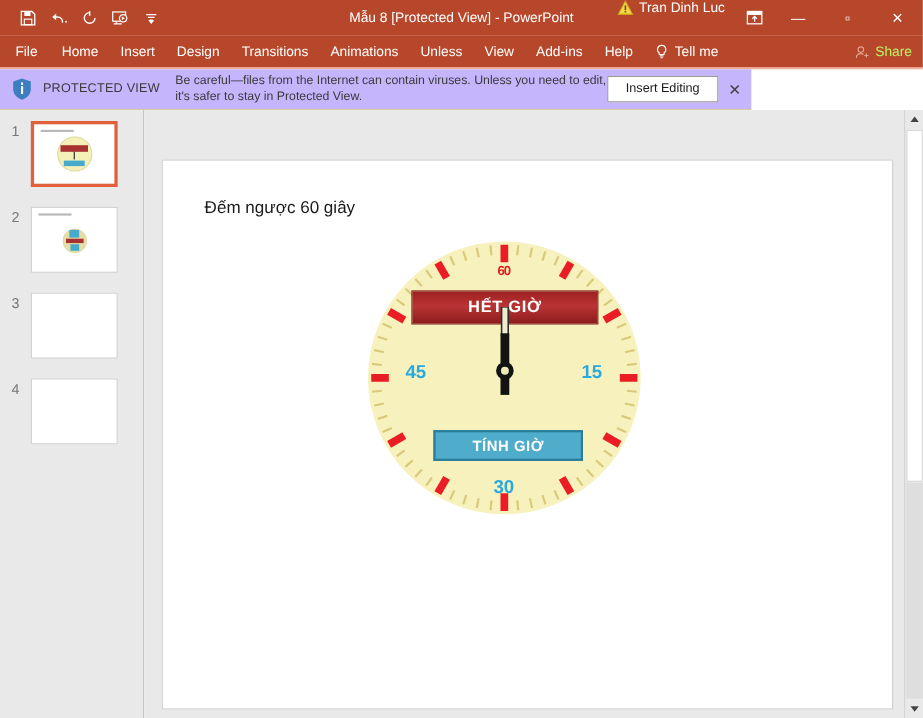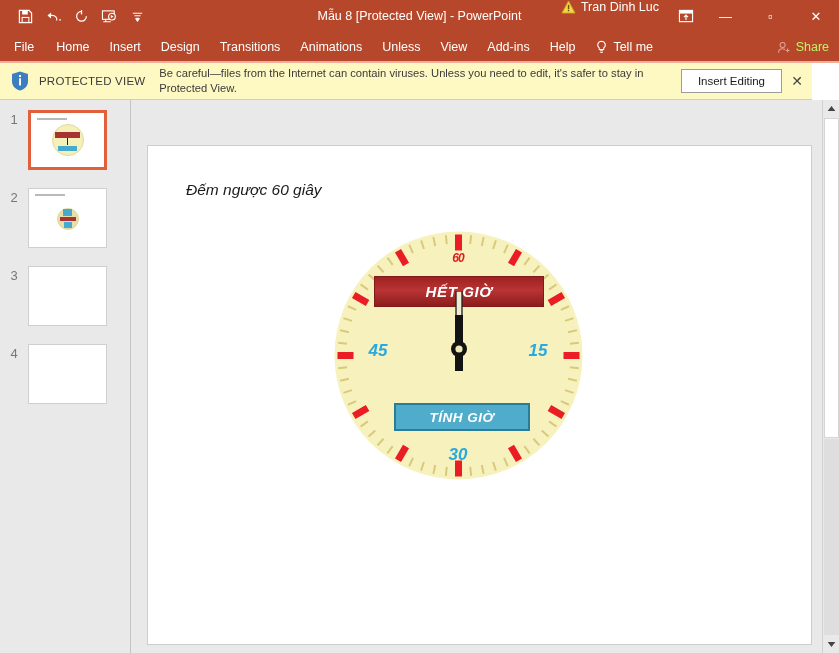--- a/index.html
+++ b/index.html
@@ -63,22 +63,22 @@
     color: #bef264; font-size: 12.5px; display: flex; align-items: center;
     gap: 5px; padding: 0 10px 0 6px; height: 30px; margin-left: auto;
   }
   .ribbon-underline {
     position: absolute; left: 0; top: 61px; width: 839px; height: 2px;
     background: #f0ad9a;
   }
 
   
   .pvbar {
-    position: absolute; left: 0; top: 63px; width: 812px; height: 37px;
-    background: #fef9c3; border-bottom: 1px solid #d8cf9c;
+    position: absolute; left: 0; top: 63px; width: 683px; height: 37px;
+    background: #c4b5fd; border-bottom: 1px solid #d8cf9c;
     display: flex; align-items: center; padding-left: 9px;
   }
   .pv-icon { width: 22px; height: 22px; flex: none; }
   .pv-label {
     color: #3a3a3a; font-size: 11.5px; letter-spacing: .2px;
     padding-left: 8px; white-space: nowrap; flex: none;
   }
   .pv-msg {
     color: #3a3a3a; font-size: 11.2px; line-height: 1.35;
     padding-left: 14px; max-width: 545px;
@@ -126,34 +126,33 @@
     position: absolute; background: #46aacd;
   }
   .thumb-hand {
     position: absolute; background: #222; width: 1px;
   }
 
   
   .editarea {
     position: absolute; left: 131px; top: 100px; width: 708px; height: 553px;
     background: #e9e9e9;
-    font-style: italic;
   }
   .slide-canvas {
     position: absolute; left: 16px; top: 45px; width: 665px; height: 500px;
     background: #ffffff; border: 1px solid #cdcdcd;
   }
   .slide-title {
     position: absolute; left: 38px; top: 35px;
     font-size: 15.5px; color: #1a1a1a;
   }
 
   
   .clock-wrap {
-    position: absolute; left: 184px; top: 83px; width: 253px; height: 253px;
+    position: absolute; left: 184px; top: 71px; width: 253px; height: 253px;
   }
   .clock-face {
     position: absolute; left: 0; top: 0; width: 253px; height: 253px;
   }
   .sec-label {
     position: absolute; color: #27a9e1; font-size: 17px;
     font-weight: bold; text-align: center; width: 40px;
   }
   .sec-label.n60 {
     color: #e01b1b; font-size: 12px; letter-spacing: -1px;

